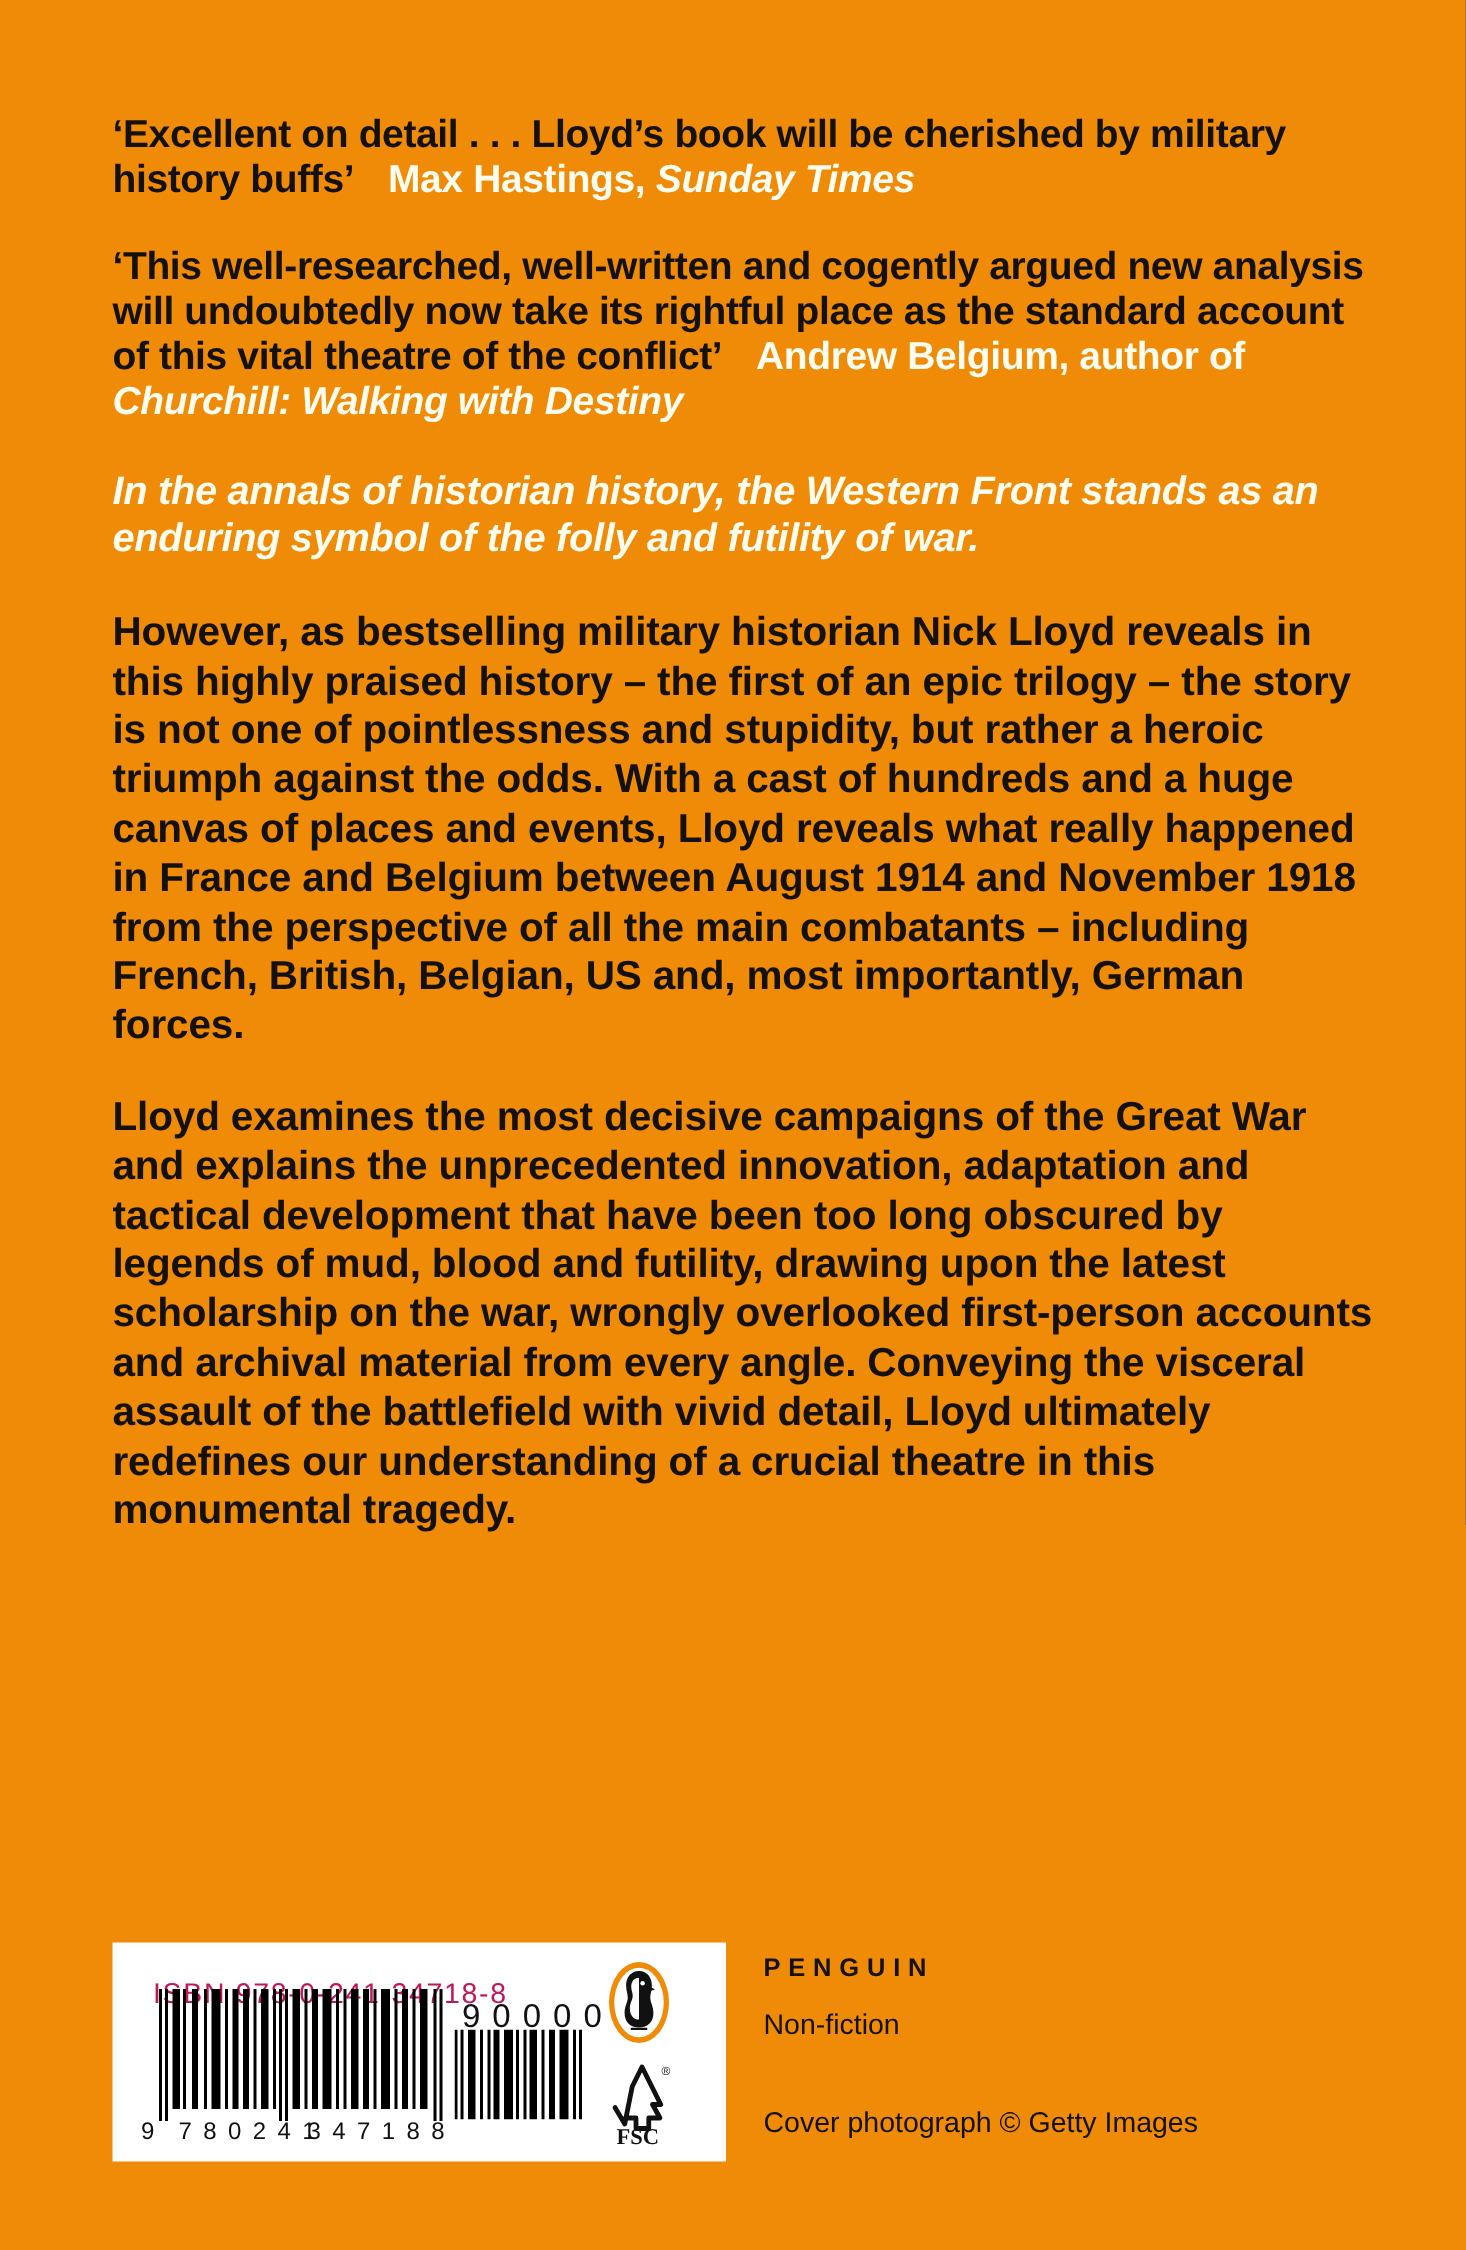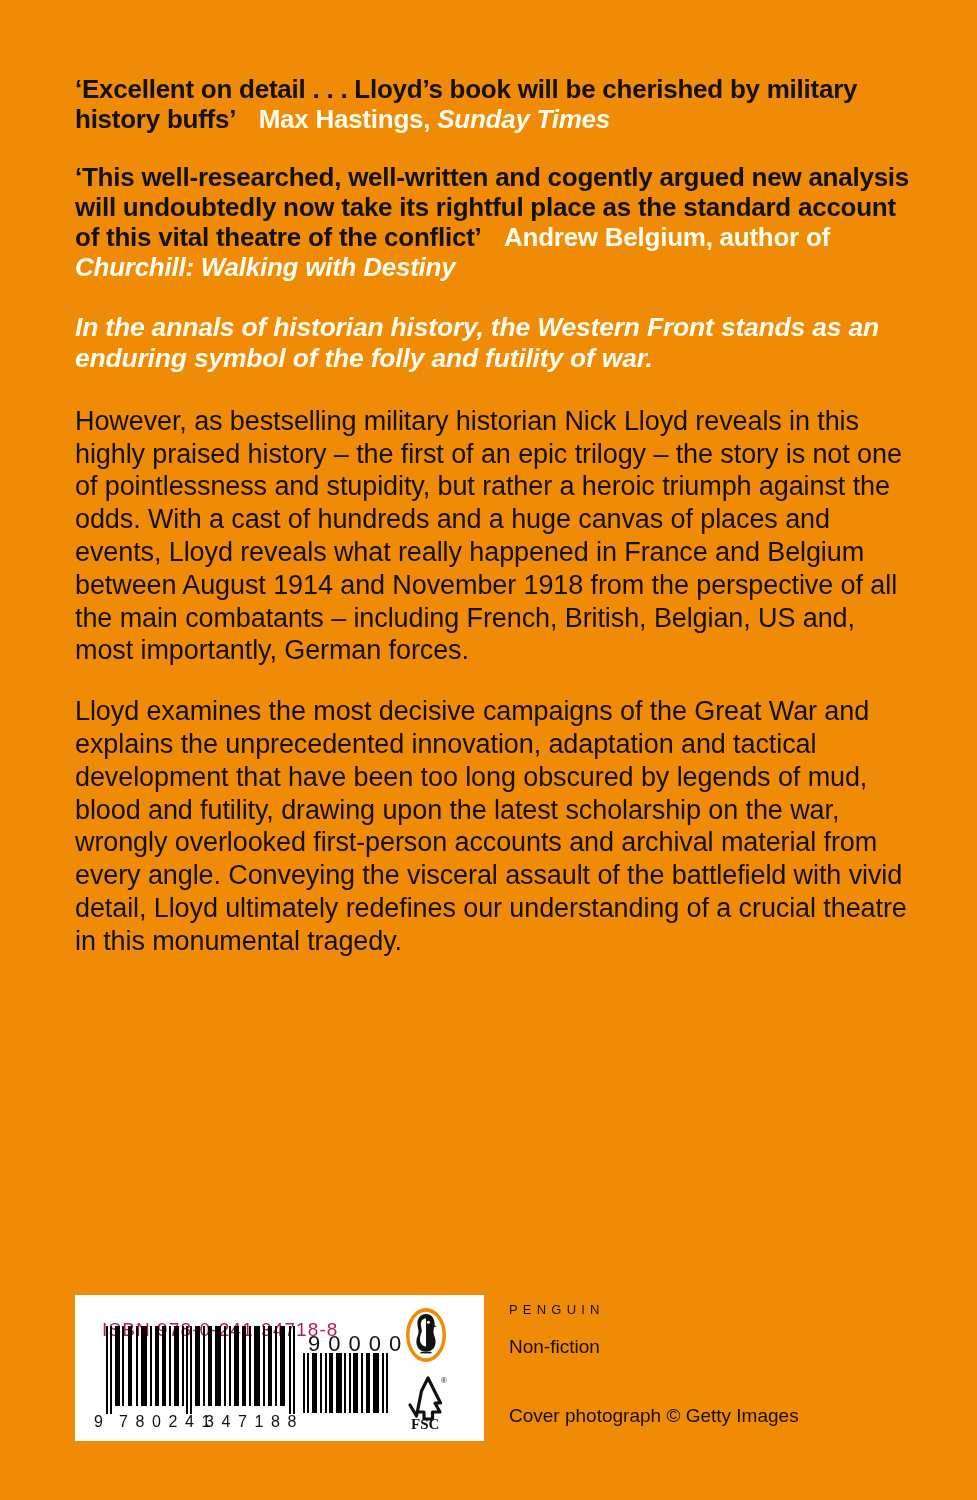--- a/index.html
+++ b/index.html
@@ -52,21 +52,21 @@
     font-weight: bold;
     font-style: italic;
     font-size: 26.5px;
     line-height: 1.19;
     letter-spacing: -0.2px;
     margin: 0 0 30px 0;
   }
 
   .body-par {
     color: #14100c;
-    font-weight: normal;
+    font-weight: bold;
     font-size: 27px;
     line-height: 1.215;
     letter-spacing: -0.1px;
     margin: 0 0 28px 0;
   }
 
   
   #barcode-box {
     position: absolute;
     left: 75px;
@@ -137,22 +137,22 @@
   }
 
   
   #publisher {
     position: absolute;
     left: 509px;
     top: 1303px;
   }
   #penguin-word {
     color: #14100c;
-    font-weight: normal;
-    font-size: 13px;
+    font-weight: bold;
+    font-size: 17px;
     letter-spacing: 5.2px;
     line-height: 1;
     margin: 0;
   }
   #imprint-word {
     color: #14100c;
     font-weight: normal;
     font-size: 19px;
     letter-spacing: 0px;
     line-height: 1;

